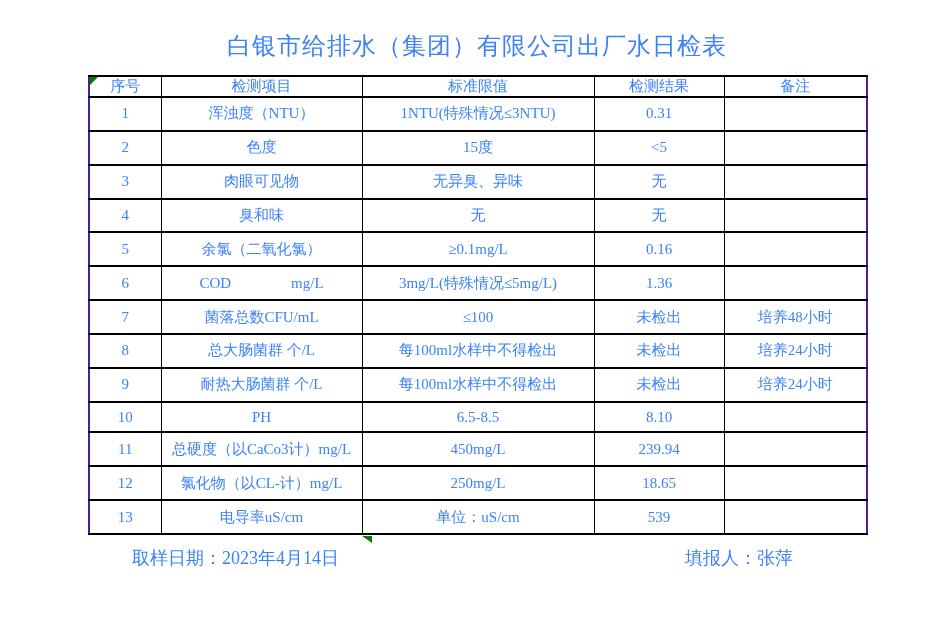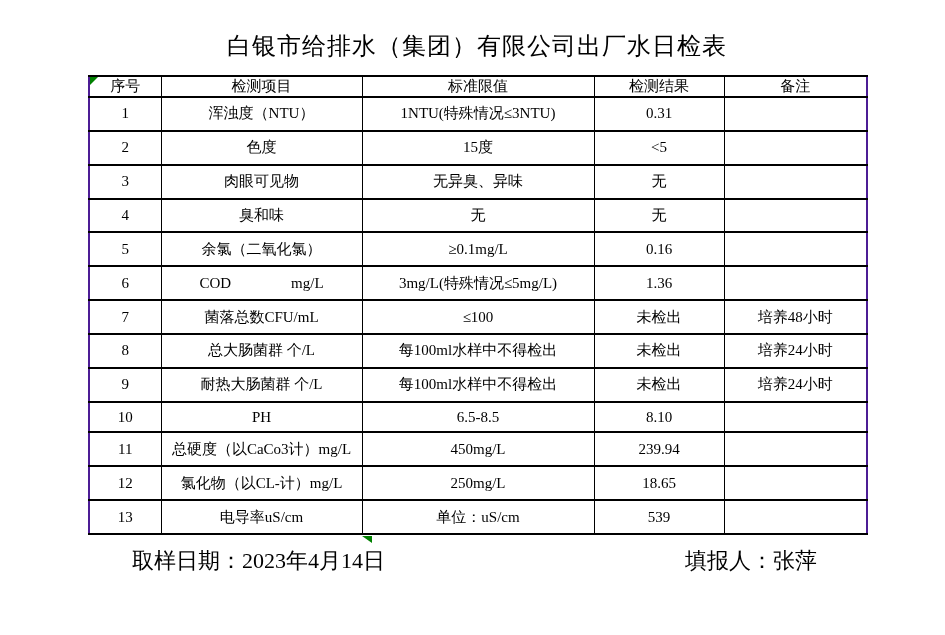--- a/index.html
+++ b/index.html
@@ -1,20 +1,20 @@
 <!DOCTYPE html>
 <html><head>
 <meta charset="utf-8">
 <style>
   html,body { margin:0; padding:0; }
   .page {
     position:relative;
     width:945px; height:635px;
     background:#ffffff;
-    color:#000000;
+    color:#3b82f6;
     font-family:"Liberation Serif","DejaVu Serif",serif;
     overflow:hidden;
   }
   .page-title {
     position:absolute;
     left:88px; top:30px; width:778px;
     text-align:center;
     font-size:24px;
     letter-spacing:1px;
     font-weight:400;
@@ -50,21 +50,21 @@
   .bottom-marker {
     position:absolute;
     left:362px; top:536px;
     width:10px; height:7px;
     background:#008000;
     clip-path:polygon(0 0, 100% 0, 100% 100%);
   }
   .footer-item {
     position:absolute;
     top:546px;
-    font-size:22px;
+    font-size:18px;
     white-space:nowrap;
   }
   .footer-sampling { left:132px; }
   .footer-testdate { left:432px; }
   .footer-reporter { left:685px; }
 </style>
 </head>
 <body>
 
 <div class="page">

